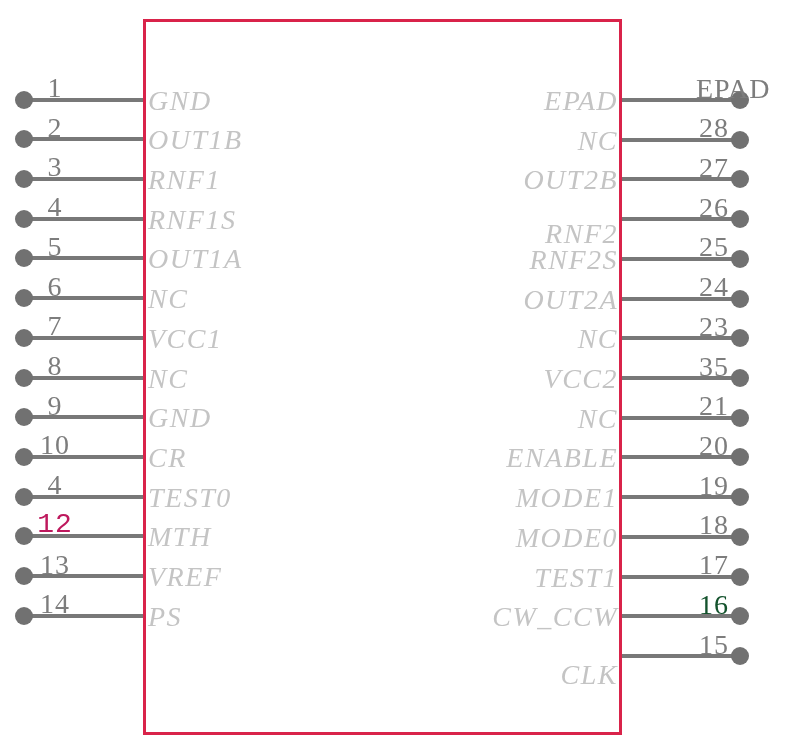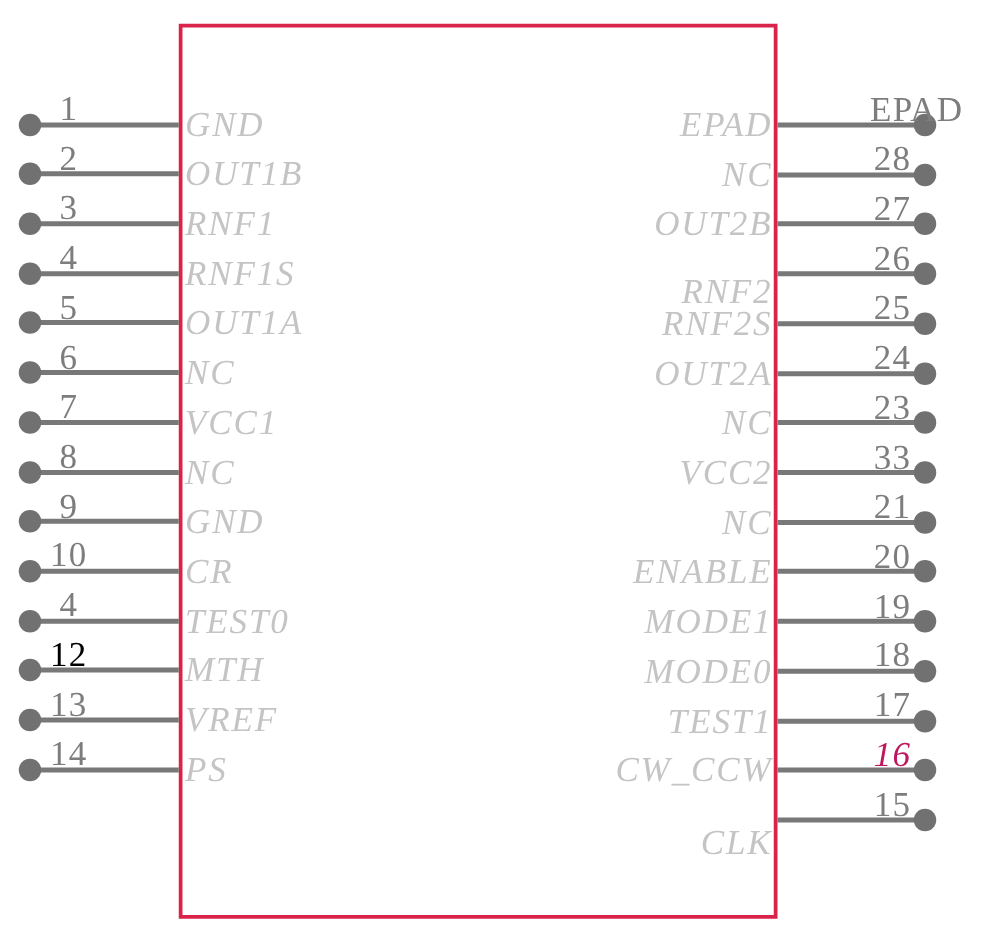--- a/index.html
+++ b/index.html
@@ -130,21 +130,21 @@
       </div>
       <div>
         <div class="pin-line" style="left: 24px; top: 494.7px; width: 119px; background: rgb(120, 120, 120);"></div>
         <div class="pin-dot" style="left: 15px; top: 487.7px; background: rgb(113, 113, 113);"></div>
         <div class="pin-number" style="left: 20px; bottom: 256.8px; color: rgb(125, 125, 125);">4</div>
         <div class="pin-name" style="left: 148px; top: 483.7px; color: rgb(196, 196, 196);">TEST0</div>
       </div>
       <div>
         <div class="pin-line" style="left: 24px; top: 534.42px; width: 119px; background: rgb(120, 120, 120);"></div>
         <div class="pin-dot" style="left: 15px; top: 527.42px; background: rgb(113, 113, 113);"></div>
-        <div class="pin-number" style="left: 20px; bottom: 217.08px; color: #000000;">12</div>
+        <div class="pin-number" style="left: 20px; bottom: 217.08px; color: #be185d; font-family: Liberation Mono, monospace;">12</div>
         <div class="pin-name" style="left: 148px; top: 523.42px; color: rgb(196, 196, 196);">MTH</div>
       </div>
       <div>
         <div class="pin-line" style="left: 24px; top: 574.14px; width: 119px; background: rgb(120, 120, 120);"></div>
         <div class="pin-dot" style="left: 15px; top: 567.14px; background: rgb(113, 113, 113);"></div>
         <div class="pin-number" style="left: 20px; bottom: 177.36px; color: rgb(125, 125, 125);">13</div>
         <div class="pin-name" style="left: 148px; top: 563.14px; color: rgb(196, 196, 196);">VREF</div>
       </div>
       <div>
         <div class="pin-line" style="left: 24px; top: 613.86px; width: 119px; background: rgb(120, 120, 120);"></div>
@@ -192,21 +192,21 @@
       </div>
       <div>
         <div class="pin-line" style="left: 622px; top: 336.32px; width: 118px; background: rgb(120, 120, 120);"></div>
         <div class="pin-dot" style="left: 731px; top: 329.32px; background: rgb(113, 113, 113);"></div>
         <div class="pin-number" style="left: 679px; bottom: 415.18px; color: rgb(125, 125, 125);">23</div>
         <div class="pin-name right" style="right: 182px; top: 325.32px; color: rgb(196, 196, 196);">NC</div>
       </div>
       <div>
         <div class="pin-line" style="left: 622px; top: 376.04px; width: 118px; background: rgb(120, 120, 120);"></div>
         <div class="pin-dot" style="left: 731px; top: 369.04px; background: rgb(113, 113, 113);"></div>
-        <div class="pin-number" style="left: 679px; bottom: 375.46px; color: rgb(125, 125, 125);">33</div>
+        <div class="pin-number" style="left: 679px; bottom: 375.46px; color: rgb(125, 125, 125);">35</div>
         <div class="pin-name right" style="right: 182px; top: 365.04px; color: rgb(196, 196, 196);">VCC2</div>
       </div>
       <div>
         <div class="pin-line" style="left: 622px; top: 415.76px; width: 118px; background: rgb(120, 120, 120);"></div>
         <div class="pin-dot" style="left: 731px; top: 408.76px; background: rgb(113, 113, 113);"></div>
         <div class="pin-number" style="left: 679px; bottom: 335.74px; color: rgb(125, 125, 125);">21</div>
         <div class="pin-name right" style="right: 182px; top: 404.76px; color: rgb(196, 196, 196);">NC</div>
       </div>
       <div>
         <div class="pin-line" style="left: 622px; top: 455.48px; width: 118px; background: rgb(120, 120, 120);"></div>
@@ -228,21 +228,21 @@
       </div>
       <div>
         <div class="pin-line" style="left: 622px; top: 574.64px; width: 118px; background: rgb(120, 120, 120);"></div>
         <div class="pin-dot" style="left: 731px; top: 567.64px; background: rgb(113, 113, 113);"></div>
         <div class="pin-number" style="left: 679px; bottom: 176.86px; color: rgb(125, 125, 125);">17</div>
         <div class="pin-name right" style="right: 182px; top: 563.64px; color: rgb(196, 196, 196);">TEST1</div>
       </div>
       <div>
         <div class="pin-line" style="left: 622px; top: 614.36px; width: 118px; background: rgb(120, 120, 120);"></div>
         <div class="pin-dot" style="left: 731px; top: 607.36px; background: rgb(113, 113, 113);"></div>
-        <div class="pin-number" style="left: 679px; bottom: 137.14px; color: #be185d; font-style: italic;">16</div>
+        <div class="pin-number" style="left: 679px; bottom: 137.14px; color: #14532d;">16</div>
         <div class="pin-name right" style="right: 182px; top: 603.36px; color: rgb(196, 196, 196);">CW_CCW</div>
       </div>
       <div>
         <div class="pin-line" style="left: 622px; top: 654.08px; width: 118px; background: rgb(120, 120, 120);"></div>
         <div class="pin-dot" style="left: 731px; top: 647.08px; background: rgb(113, 113, 113);"></div>
         <div class="pin-number" style="left: 679px; bottom: 97.42px; color: rgb(125, 125, 125); margin-top: 48px;">15</div>
         <div class="pin-name right" style="right: 182px; top: 643.08px; color: rgb(196, 196, 196); margin-top: 18px;">CLK</div>
       </div>
     </div>
 </div>

